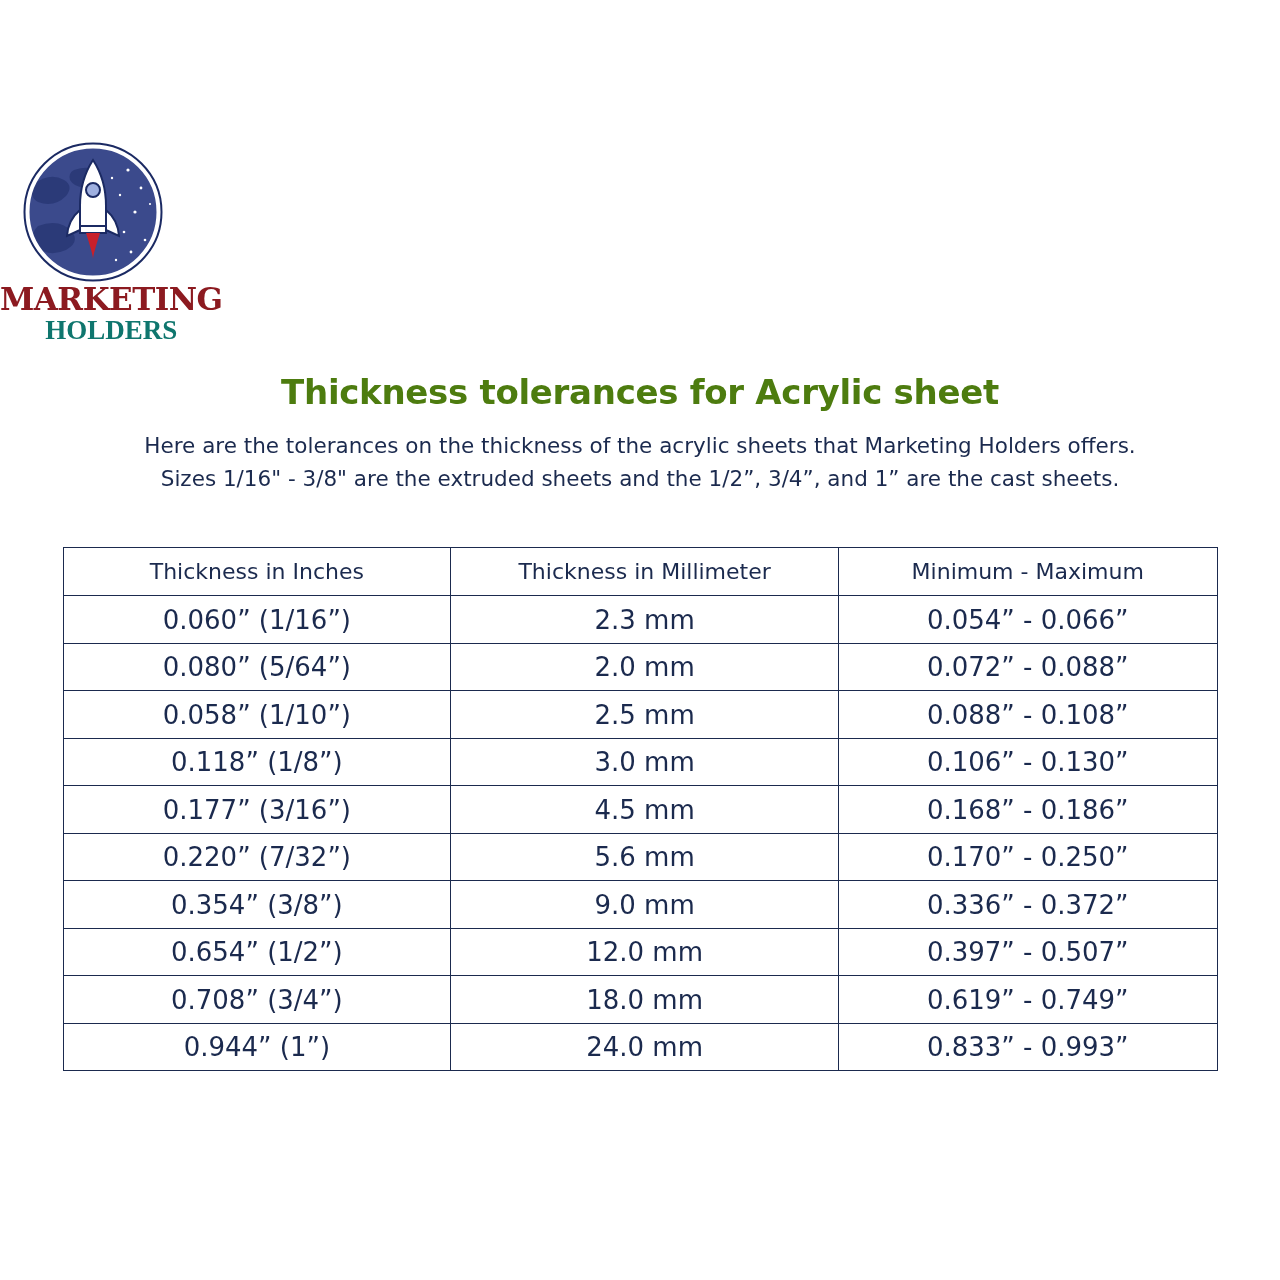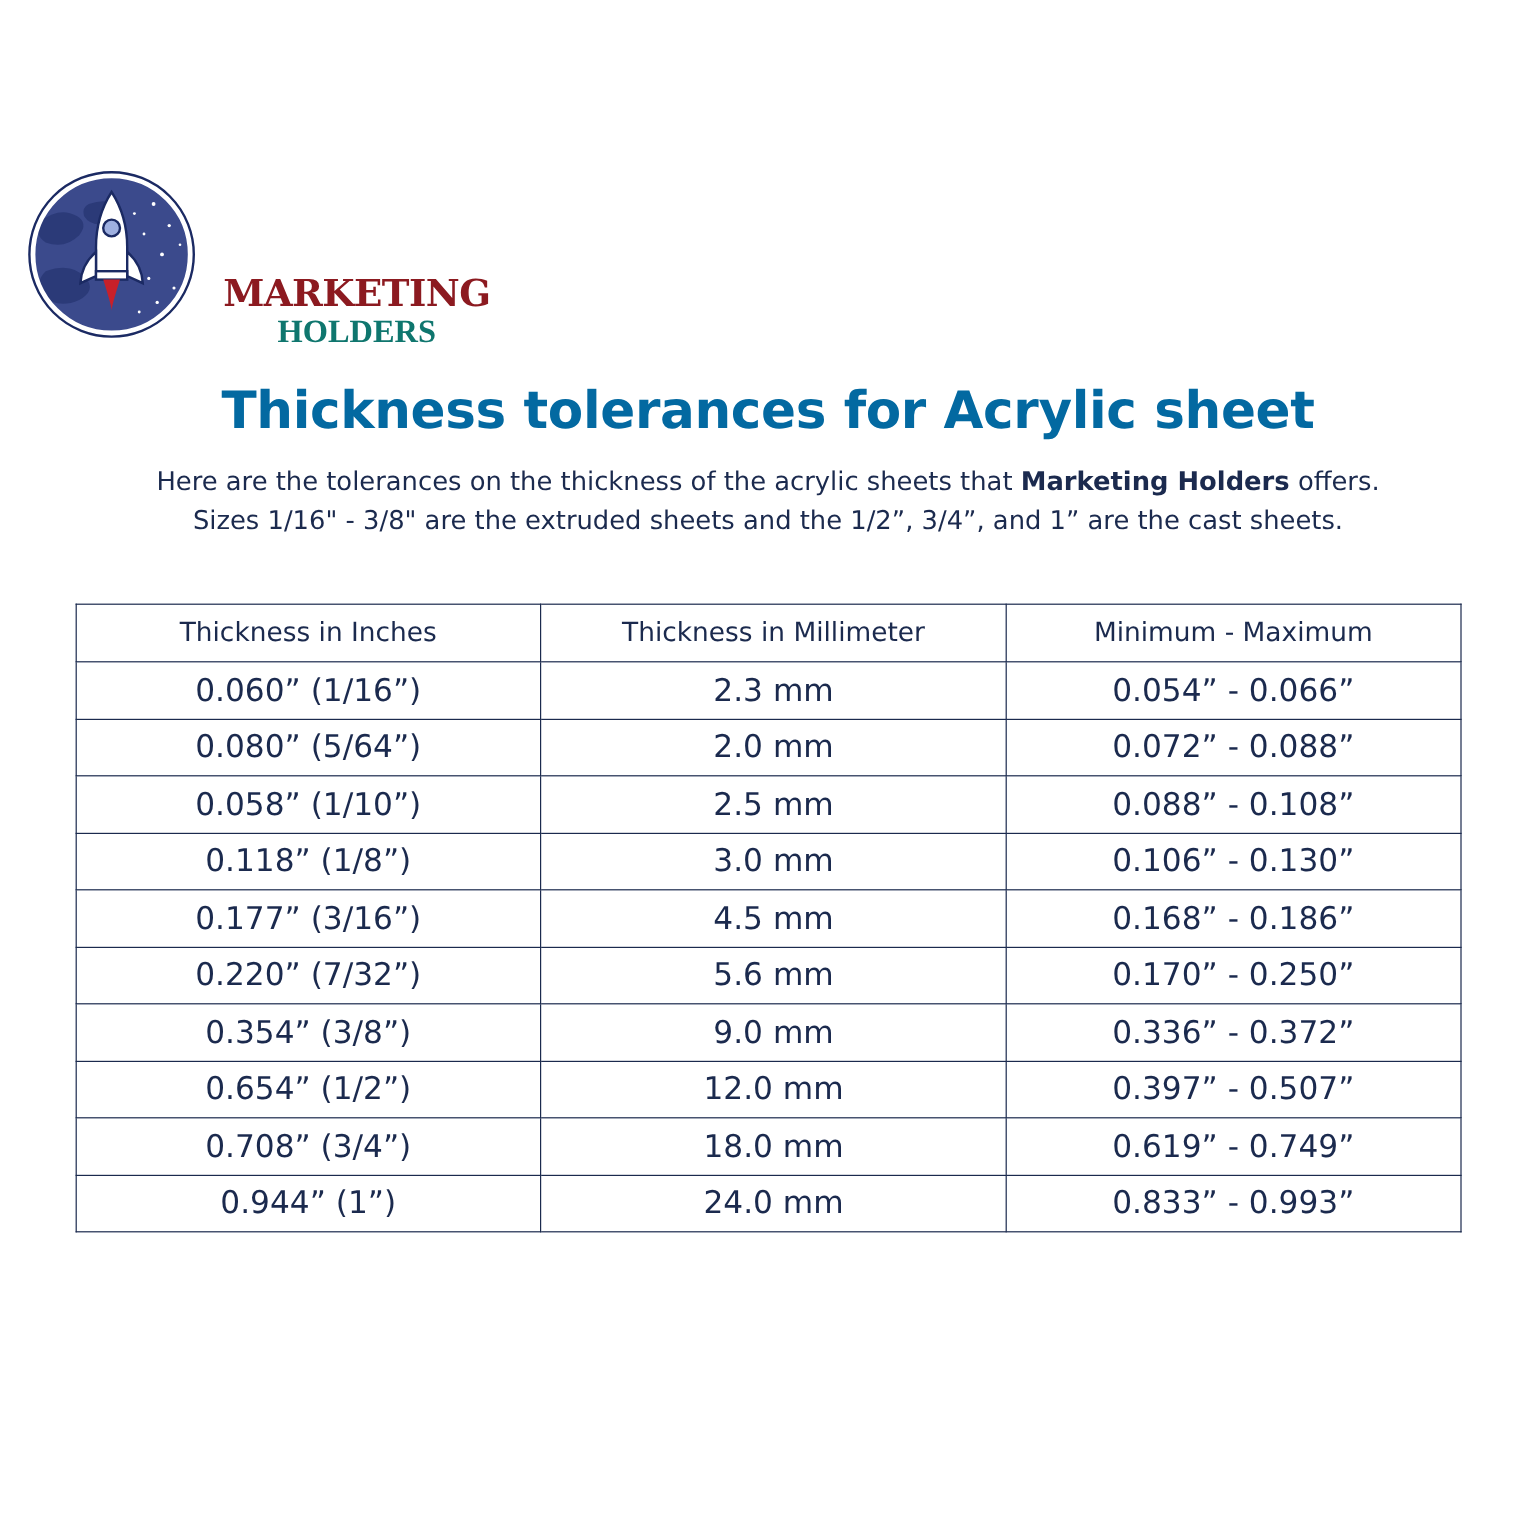--- a/index.html
+++ b/index.html
@@ -19,22 +19,22 @@
     height: 1280px;
     position: relative;
     box-sizing: border-box;
     padding-top: 140px;
   }
 
   
   .logo-wrap {
     width: 100%;
     display: flex;
-    flex-direction: row;
-    align-items: flex-end;
+    flex-direction: column;
+    align-items: flex-start;
     justify-content: flex-start;
   }
   .logo-mark {
     width: 186px;
     height: 150px;
     position: relative;
   }
   .logo-text {
     text-align: center;
     line-height: 1;
@@ -54,36 +54,36 @@
     font-weight: bold;
     letter-spacing: 0px;
     color: #0f766e;
     font-family: Liberation Serif, serif;
     margin-top: 2px;
   }
 
   
   .title {
     text-align: center;
-    font-size: 43px;
+    font-size: 34px;
     font-weight: bold;
-    color: #0369a1;
+    color: #4d7c0f;
     margin: 28px 0 0 0;
     letter-spacing: -0.3px;
     font-family: "DejaVu Sans", sans-serif;
   }
   .subtitle {
     text-align: center;
     font-size: 21.5px;
     color: #1b2a4e;
     margin: 18px auto 0 auto;
     width: 1160px;
     line-height: 1.52;
   }
-  .subtitle b { font-weight: bold; }
+  .subtitle b { font-weight: normal; }
 
   
   .table-wrap {
     margin: 52px auto 0 auto;
     width: 1155px;
   }
   table {
     width: 100%;
     border-collapse: collapse;
     table-layout: fixed;

